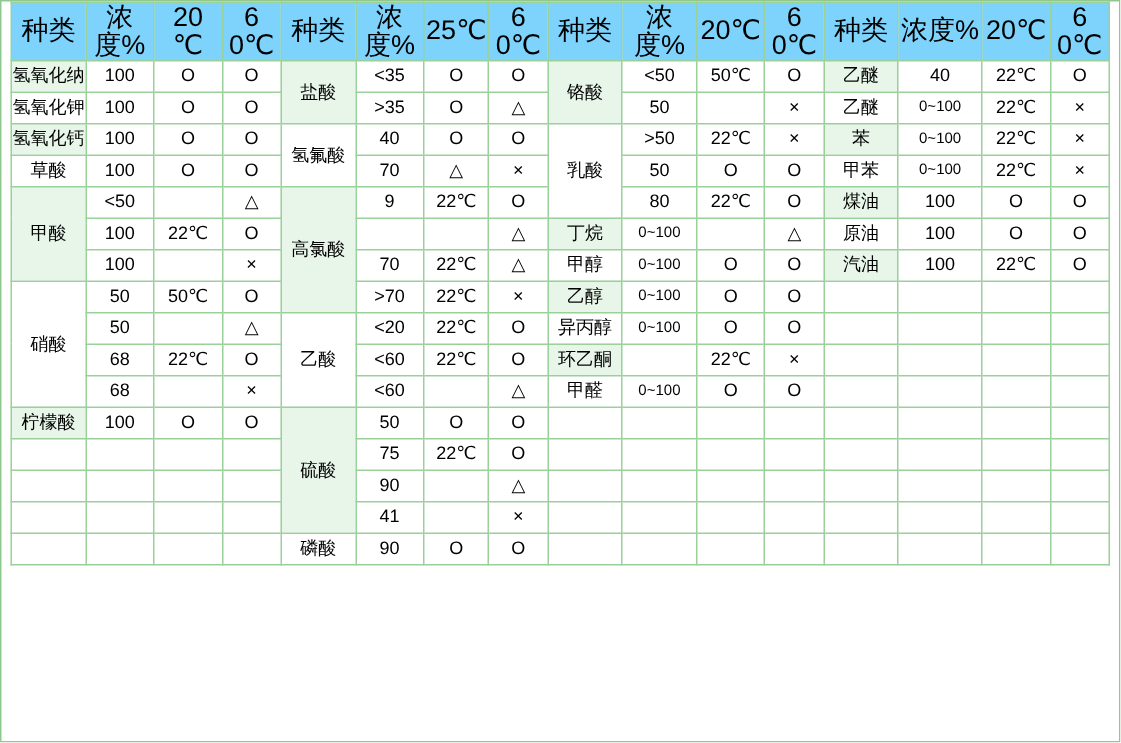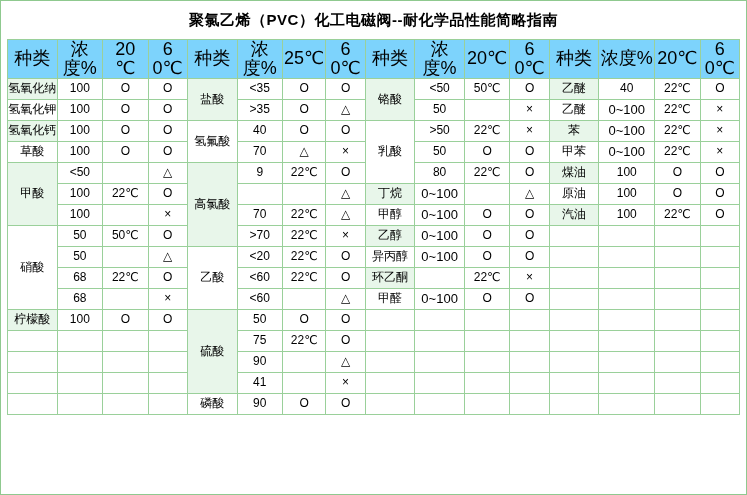--- a/index.html
+++ b/index.html
@@ -42,27 +42,26 @@
   thead td{
     background:#7dd3fc;
     font-weight:normal;
     height:26px;
     font-size:18px;
   }
   .kind{background:#e8f6ea;}
   .kind.alt{background:#ffffff;text-align:center;}
   .white{background:#ffffff;}
   .sym{font-size:12px;}
-  .small{font-size:13px;}
+  .small{font-size:10px;}
 </style>
 </head>
 <body>
 
 <div id="page">
-  <div id="title">聚氯乙烯（PVC）化工电磁阀--耐化学品性能简略指南</div>
 
   <table>
     <colgroup>
       <col style="width:48px">
         <col style="width:44px">
         <col style="width:44px">
         <col style="width:38px">
       <col style="width:48px">
         <col style="width:44px">
         <col style="width:42px">

